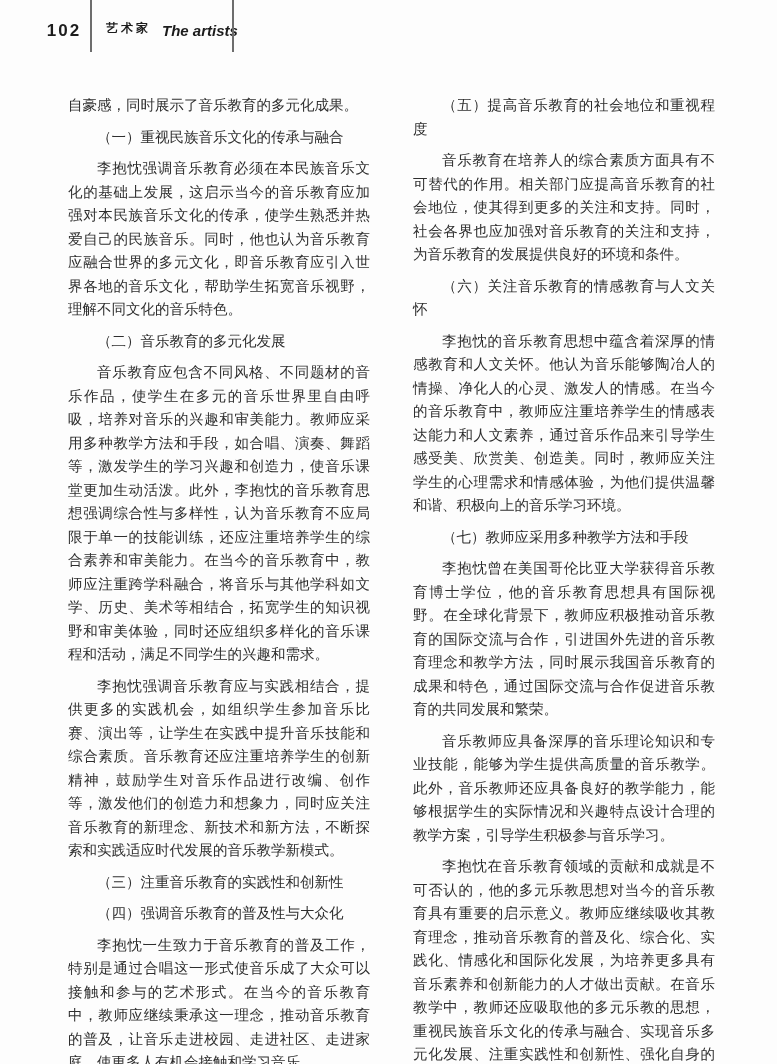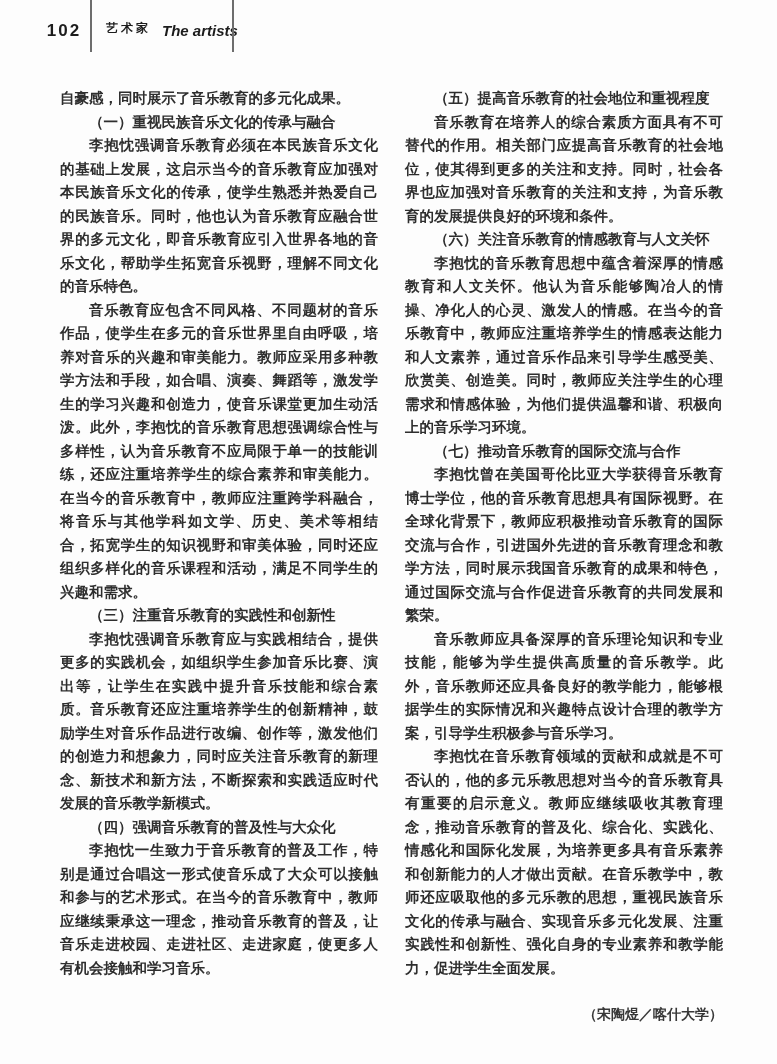--- a/index.html
+++ b/index.html
@@ -63,27 +63,26 @@
   
   .columns {
     position: absolute;
     left: 60px; top: 86px;
     width: 663px;
     display: flex;
     gap: 27px;
   }
   .col { width: 318px; }
   .blk {
-    margin: 0;
+    margin: 8px;
     font-size: 14.5px;
     line-height: 23.5px;
     color: #2e2e2e;
     text-align: justify;
     text-justify: inter-ideograph;
-    font-weight: bold;
   }
   .continuation { text-indent: 0; }
   .heading1 { text-indent: 0; }
   .heading2 { text-indent: 2em; }
   .paragraph { text-indent: 2em; }
   .byline {
     text-indent: 2em;
     margin-top: 24px;
     font-size: 14px;
     color: #383838;
@@ -100,31 +99,32 @@
     <span class="sec-cn">艺术家</span>
     <span class="sec-en">The artists</span>
     <span class="rule r2"></span>
   </header>
 
   <main class="columns">
     <section class="col" id="col-left">
         <p class="blk continuation">自豪感，同时展示了音乐教育的多元化成果。</p>
         <p class="blk heading2">（一）重视民族音乐文化的传承与融合</p>
         <p class="blk paragraph">李抱忱强调音乐教育必须在本民族音乐文化的基础上发展，这启示当今的音乐教育应加强对本民族音乐文化的传承，使学生熟悉并热爱自己的民族音乐。同时，他也认为音乐教育应融合世界的多元文化，即音乐教育应引入世界各地的音乐文化，帮助学生拓宽音乐视野，理解不同文化的音乐特色。</p>
+        <p class="blk heading2">（二）音乐教育的多元化发展</p>
         <p class="blk paragraph">音乐教育应包含不同风格、不同题材的音乐作品，使学生在多元的音乐世界里自由呼吸，培养对音乐的兴趣和审美能力。教师应采用多种教学方法和手段，如合唱、演奏、舞蹈等，激发学生的学习兴趣和创造力，使音乐课堂更加生动活泼。此外，李抱忱的音乐教育思想强调综合性与多样性，认为音乐教育不应局限于单一的技能训练，还应注重培养学生的综合素养和审美能力。在当今的音乐教育中，教师应注重跨学科融合，将音乐与其他学科如文学、历史、美术等相结合，拓宽学生的知识视野和审美体验，同时还应组织多样化的音乐课程和活动，满足不同学生的兴趣和需求。</p>
+        <p class="blk paragraph">李抱忱强调音乐教育应与实践相结合，提供更多的实践机会，如组织学生参加音乐比赛、演出等，让学生在实践中提升音乐技能和综合素质。音乐教育还应注重培养学生的创新精神，鼓励学生对音乐作品进行改编、创作等，激发他们的创造力和想象力，同时应关注音乐教育的新理念、新技术和新方法，不断探索和实践适应时代发展的音乐教学新模式。</p>
         <p class="blk heading2">（三）注重音乐教育的实践性和创新性</p>
-        <p class="blk paragraph">李抱忱强调音乐教育应与实践相结合，提供更多的实践机会，如组织学生参加音乐比赛、演出等，让学生在实践中提升音乐技能和综合素质。音乐教育还应注重培养学生的创新精神，鼓励学生对音乐作品进行改编、创作等，激发他们的创造力和想象力，同时应关注音乐教育的新理念、新技术和新方法，不断探索和实践适应时代发展的音乐教学新模式。</p>
         <p class="blk heading2">（四）强调音乐教育的普及性与大众化</p>
         <p class="blk paragraph">李抱忱一生致力于音乐教育的普及工作，特别是通过合唱这一形式使音乐成了大众可以接触和参与的艺术形式。在当今的音乐教育中，教师应继续秉承这一理念，推动音乐教育的普及，让音乐走进校园、走进社区、走进家庭，使更多人有机会接触和学习音乐。</p>
       </section>
     <section class="col" id="col-right">
         <p class="blk heading2">（五）提高音乐教育的社会地位和重视程度</p>
         <p class="blk paragraph">音乐教育在培养人的综合素质方面具有不可替代的作用。相关部门应提高音乐教育的社会地位，使其得到更多的关注和支持。同时，社会各界也应加强对音乐教育的关注和支持，为音乐教育的发展提供良好的环境和条件。</p>
         <p class="blk heading2">（六）关注音乐教育的情感教育与人文关怀</p>
         <p class="blk paragraph">李抱忱的音乐教育思想中蕴含着深厚的情感教育和人文关怀。他认为音乐能够陶冶人的情操、净化人的心灵、激发人的情感。在当今的音乐教育中，教师应注重培养学生的情感表达能力和人文素养，通过音乐作品来引导学生感受美、欣赏美、创造美。同时，教师应关注学生的心理需求和情感体验，为他们提供温馨和谐、积极向上的音乐学习环境。</p>
-        <p class="blk heading2">（七）推动音乐教育的国际交流与合作</p>
+        <p class="blk heading2">（七）教师应采用多种教学方法和手段</p>
         <p class="blk paragraph">李抱忱曾在美国哥伦比亚大学获得音乐教育博士学位，他的音乐教育思想具有国际视野。在全球化背景下，教师应积极推动音乐教育的国际交流与合作，引进国外先进的音乐教育理念和教学方法，同时展示我国音乐教育的成果和特色，通过国际交流与合作促进音乐教育的共同发展和繁荣。</p>
         <p class="blk paragraph">音乐教师应具备深厚的音乐理论知识和专业技能，能够为学生提供高质量的音乐教学。此外，音乐教师还应具备良好的教学能力，能够根据学生的实际情况和兴趣特点设计合理的教学方案，引导学生积极参与音乐学习。</p>
         <p class="blk paragraph">李抱忱在音乐教育领域的贡献和成就是不可否认的，他的多元乐教思想对当今的音乐教育具有重要的启示意义。教师应继续吸收其教育理念，推动音乐教育的普及化、综合化、实践化、情感化和国际化发展，为培养更多具有音乐素养和创新能力的人才做出贡献。在音乐教学中，教师还应吸取他的多元乐教的思想，重视民族音乐文化的传承与融合、实现音乐多元化发展、注重实践性和创新性、强化自身的专业素养和教学能力，促进学生全面发展。</p>
         <p class="blk byline">（宋陶煜／喀什大学）</p>
       </section>
   </main>
 </div>
 
 </body></html>

